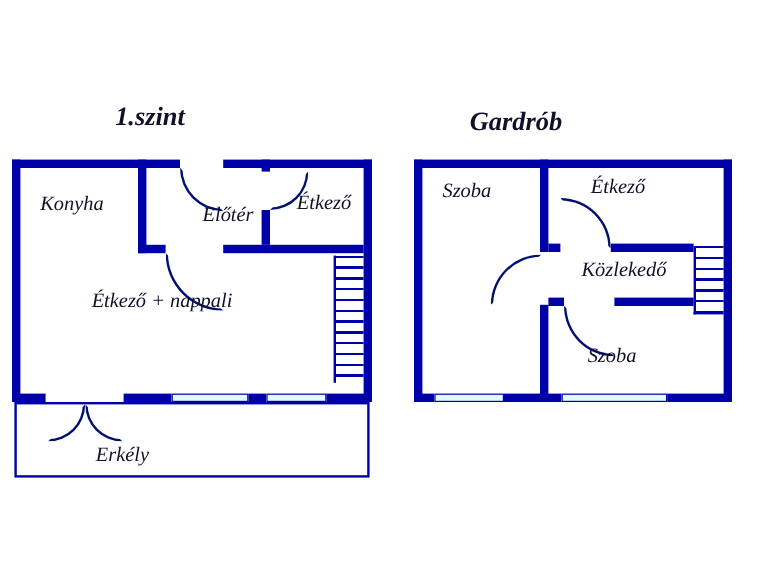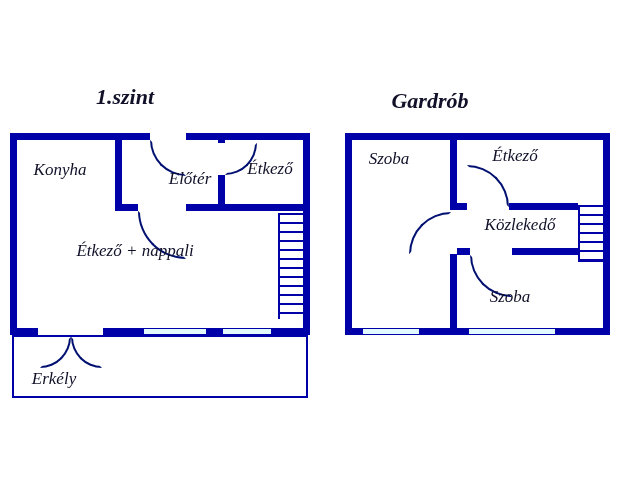--- a/index.html
+++ b/index.html
@@ -69,21 +69,21 @@
     <div class="arc bl" style="left:71px;top:337px;width:31px;height:31px;"></div>
 
     <div class="stairs" style="left:278px;top:213px;width:25px;height:106px;"></div>
 
     <div class="thin-rect" style="left:12px;top:335px;width:296px;height:63px;"></div>
 
     <div class="room-label" style="left:20px;top:161px;width:80px;">Konyha</div>
     <div class="room-label" style="left:123px;top:170px;width:80px;margin-left:27px;">Előtér</div>
     <div class="room-label" style="left:230px;top:160px;width:80px;">Étkező</div>
     <div class="room-label" style="left:45px;top:242px;width:180px;">Étkező + nappali</div>
-    <div class="room-label" style="left:14px;top:370px;width:80px;">Erkély</div>
+    <div class="room-label" style="left:14px;top:370px;width:80px;padding-left:48px;">Erkély</div>
   </div>
 
   <div class="group">
 
     <div class="plan-title" style="left:375px;top:88px;width:110px;">Gardrób</div>
 
     <div class="wall" style="left:345px;top:133px;width:265px;height:7px;"></div>
     <div class="wall" style="left:345px;top:133px;width:7px;height:202px;"></div>
     <div class="wall" style="left:603px;top:133px;width:7px;height:202px;"></div>
 

